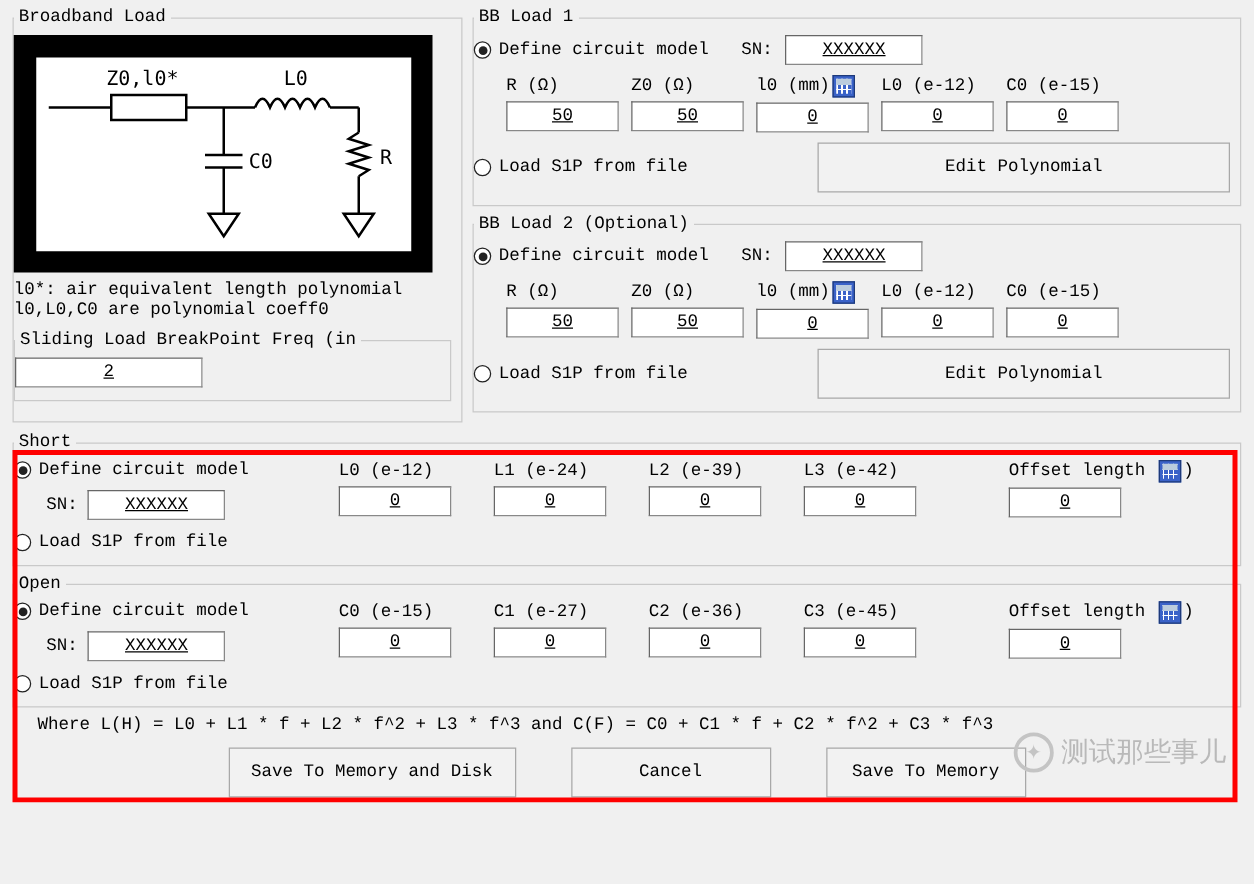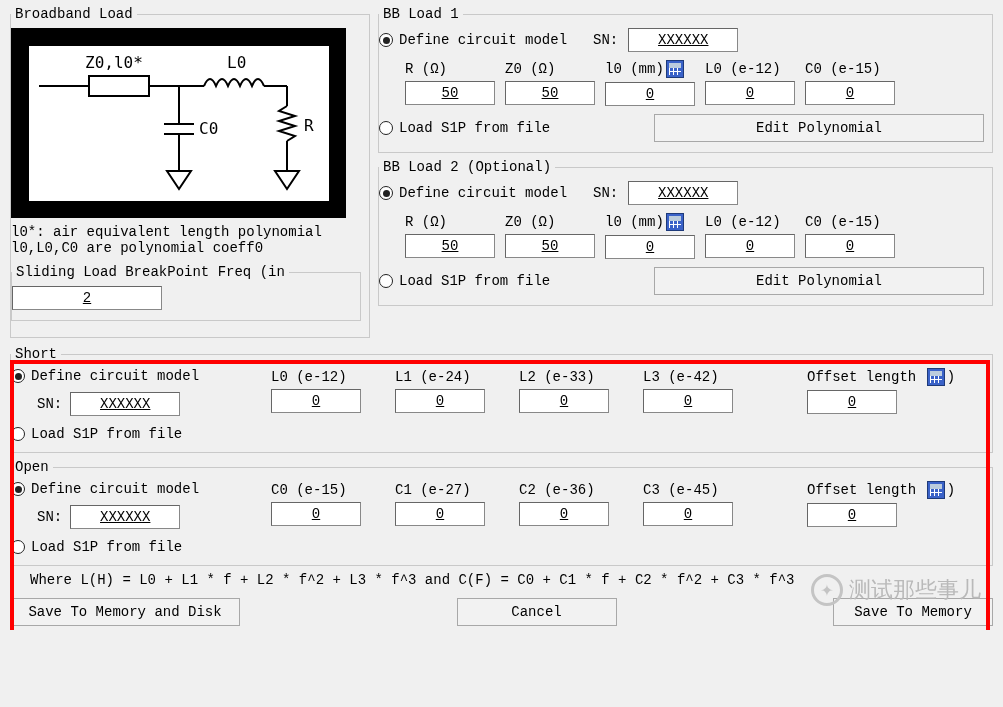--- a/index.html
+++ b/index.html
@@ -48,21 +48,21 @@
     height: 24px;
     text-align: center;
     font-family: inherit;
     font-size: 14px;
     padding: 0 2px;
     text-decoration: underline;
   }
   .btn {
     background: #f2f2f2;
     border: 1px solid #a8a8a8;
-    height: 28px;
+    height: 40px;
     padding: 0 14px;
     font-family: inherit;
     font-size: 14px;
     cursor: pointer;
     text-align: center;
   }
   .calc-icon {
     display: inline-flex;
     width: 18px; height: 18px;
     background: #3a62c8;
@@ -266,21 +266,21 @@
     <div class="row" style="margin-left:30px; gap:24px;">
       <div class="param-col">
             <span class="lbl">L0 (e-12)</span>
             <input class="txt" value="0" style="">
           </div>
       <div class="param-col">
             <span class="lbl">L1 (e-24)</span>
             <input class="txt" value="0" style="">
           </div>
       <div class="param-col">
-            <span class="lbl">L2 (e-33)</span>
+            <span class="lbl">L2 (e-39)</span>
             <input class="txt" value="0" style="">
           </div>
       <div class="param-col">
             <span class="lbl">L3 (e-42)</span>
             <input class="txt" value="0" style="">
           </div>
       <div class="param-col" style="margin-left:40px;">
         <span class="lbl"><span>Offset length</span>&nbsp;<span class="calc-icon"></span><span>)</span></span>
         <input class="txt wide-input" value="0" style="">
       </div>
@@ -331,21 +331,21 @@
   <div class="row" style="margin-top:10px;">
     <span class="radio"></span>
     <span>Load S1P from file</span>
   </div>
 </fieldset>
 
 <div class="highlight-box" style="left:0px; top:356px; width:980px; height:282px;"></div>
 
 <div style="margin:6px 0 10px 20px;">Where L(H) = L0 + L1 * f + L2 * f^2 + L3 * f^3  and  C(F) = C0 + C1 * f + C2 * f^2 + C3 * f^3</div>
 
-<div class="row" style="justify-content:space-between; gap:44px;">
+<div class="row" style="justify-content:center; gap:44px;">
   <button class="btn" style="width:230px;">Save To Memory and Disk</button>
   <button class="btn" style="width:160px;">Cancel</button>
   <button class="btn" style="width:160px;">Save To Memory</button>
 </div>
 
 <div class="watermark">
   <span class="wm-circ">✦</span>
   <span>测试那些事儿</span>
 </div>
 

